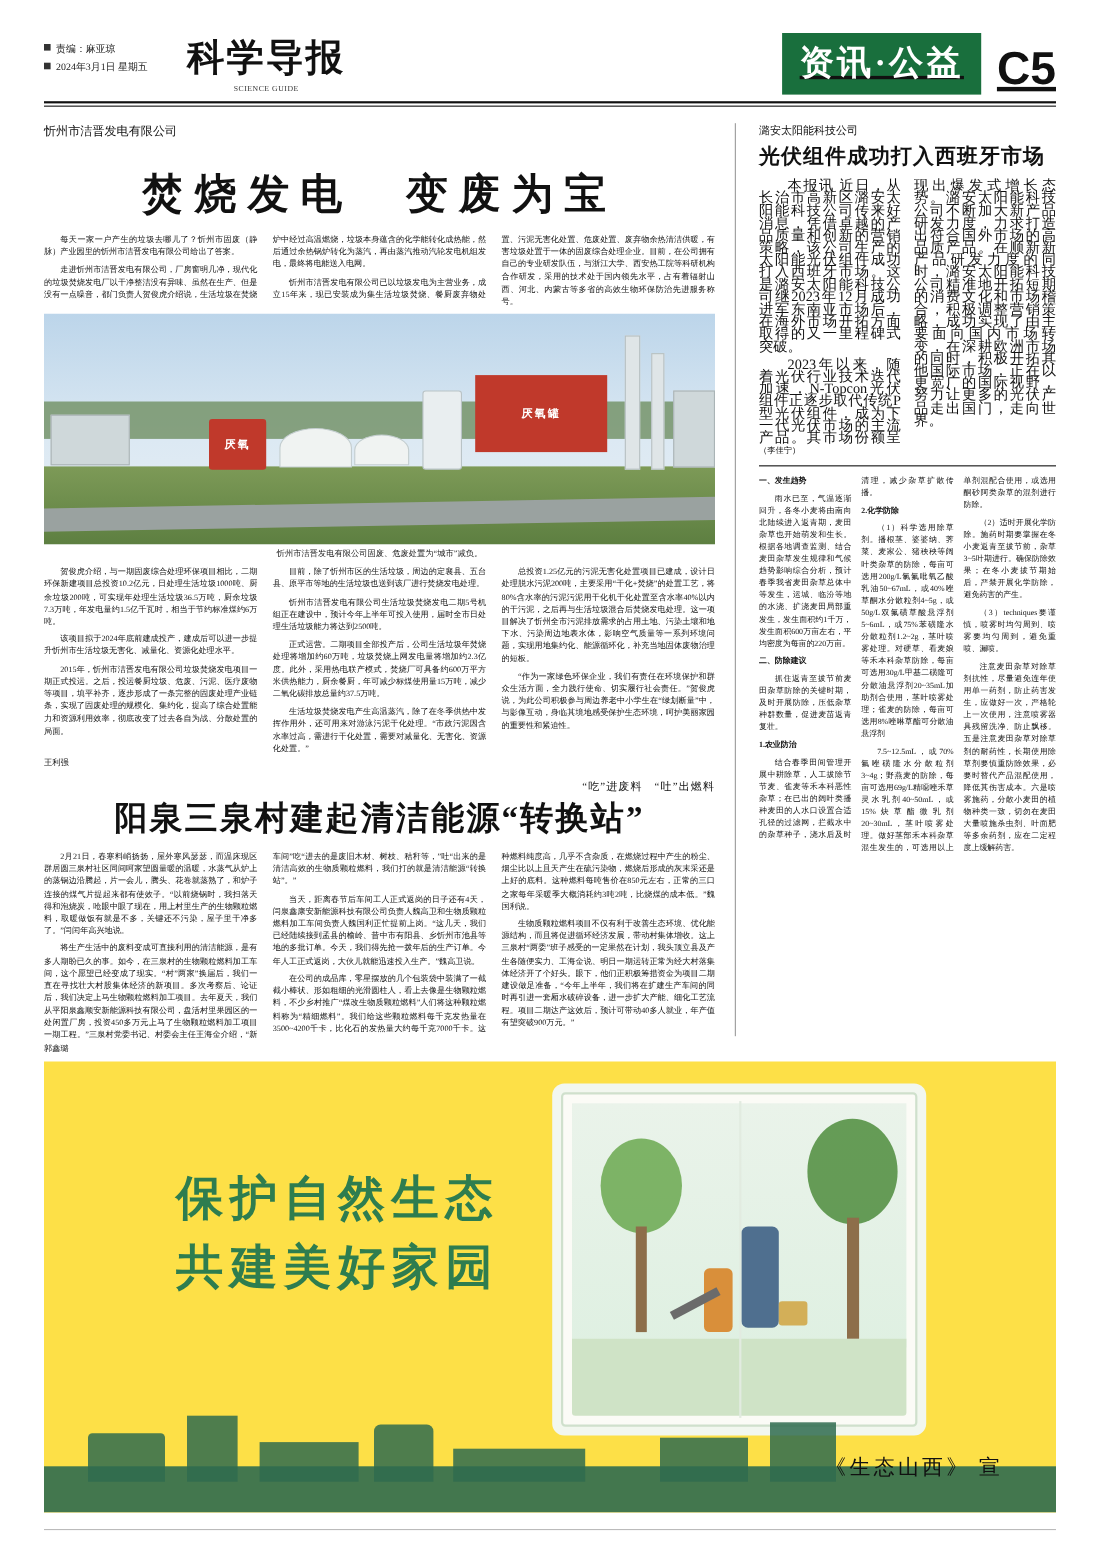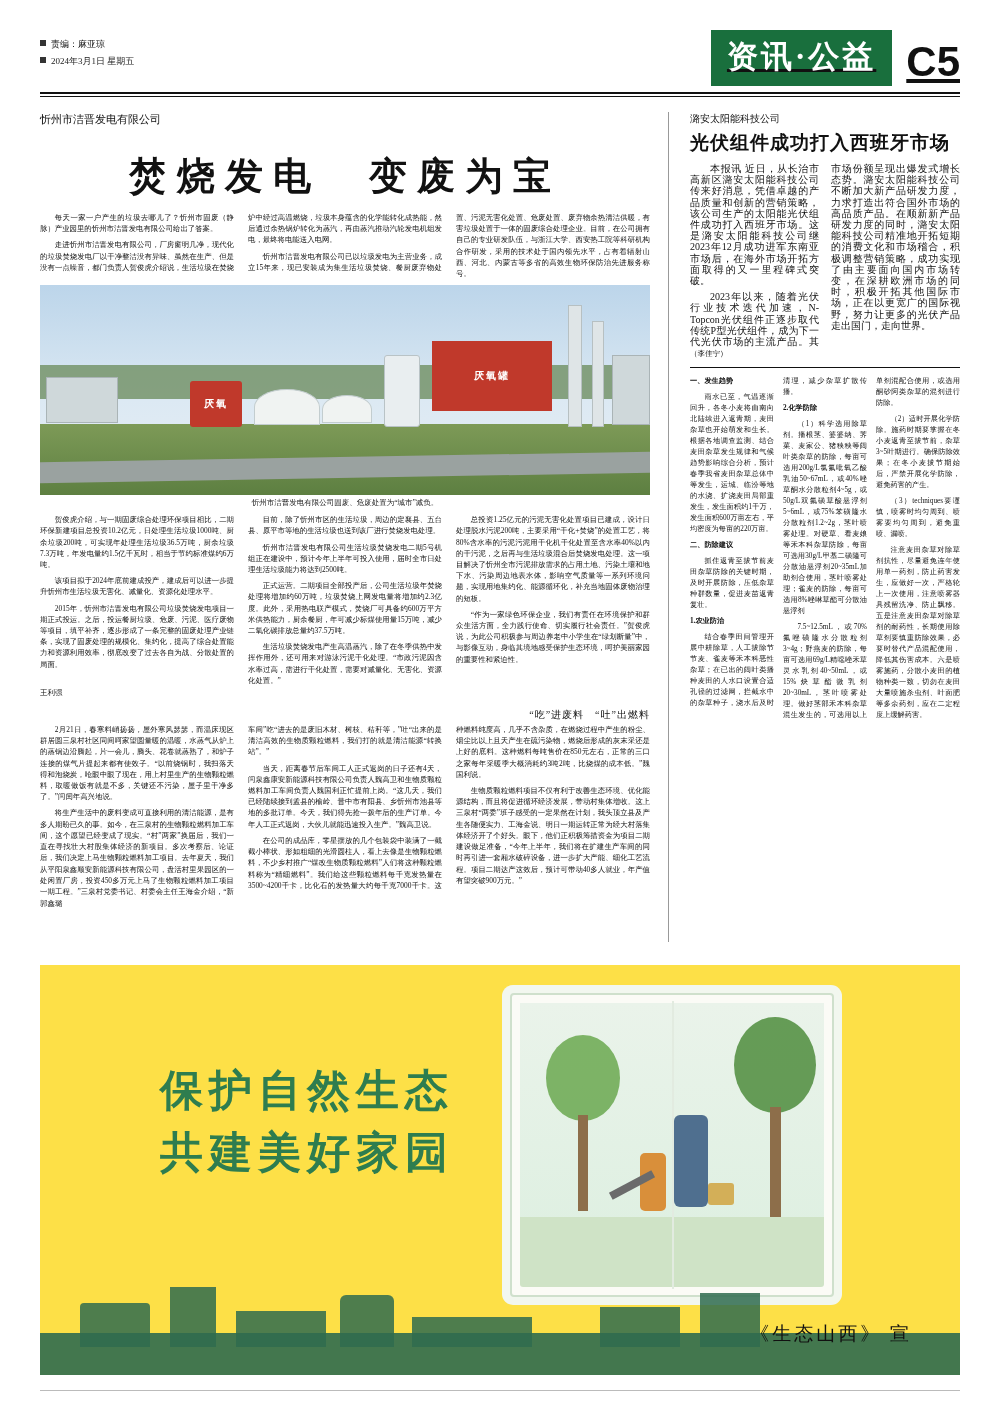--- a/index.html
+++ b/index.html
@@ -51,21 +51,21 @@
 
   
   .subkicker{text-align:right;font-size:10px;margin:10px 0 2px 0;letter-spacing:1px;}
   .headline-2{font-size:30px;font-weight:bold;text-align:center;letter-spacing:2px;margin:2px 0 8px 0;}
   .byline{text-align:left;font-size:7.5px;margin-top:2px;}
 
   
   .right{position:absolute;left:690px;top:112px;width:270px;}
   .r-kicker{font-size:10px;margin-bottom:4px;}
   .r-head{font-size:19px;font-weight:bold;letter-spacing:1px;line-height:25px;margin:0 0 8px 0;}
-  .r-body{font-size:10px;line-height:11.2px;text-align:justify;column-count:2;column-gap:12px;}
+  .r-body{font-size:13px;line-height:11.2px;text-align:justify;column-count:2;column-gap:12px;}
   .r-body p{margin:0 0 5px 0;text-indent:2em;}
   .hr-thin{border-top:1px solid #111;margin:8px 0 8px 0;}
   .r-head2{font-size:20px;font-weight:bold;line-height:27px;letter-spacing:1px;margin:4px 0 8px 0;}
   .r-body3{font-size:7.2px;line-height:11px;text-align:justify;column-count:3;column-gap:9px;}
   .r-body3 p{margin:0 0 5px 0;text-indent:2em;}
   .sec{font-weight:bold;}
 
   
   .ad{position:absolute;left:40px;top:965px;width:920px;height:410px;background:#fde047;overflow:hidden;}
   .ad-slogan{position:absolute;left:120px;top:95px;font-size:43px;font-weight:bold;color:#2e7d4f;letter-spacing:6px;line-height:62px;font-family:"Liberation Serif",serif;}
@@ -87,20 +87,24 @@
 </head>
 <body>
 
 <div class="page">
 
   <div class="masthead">
     <div class="mh-left">
       <div><span class="sq"></span><span>责编：麻亚琼</span></div>
       <div><span class="sq"></span><span>2024年3月1日  星期五</span></div>
     </div>
+    <div class="mh-logo">
+      <span>科学导报</span>
+      <span class="en">SCIENCE GUIDE</span>
+    </div>
     <div class="mh-right">
       <div class="mh-section">资讯·公益</div>
       <div class="mh-page">C5</div>
     </div>
     <div class="mh-rule"></div>
     <div class="mh-rule2"></div>
   </div>
 
   <div class="vrule" style="left:668px;"></div>
 
@@ -138,20 +142,21 @@
       <p>目前，除了忻州市区的生活垃圾，周边的定襄县、五台县、原平市等地的生活垃圾也送到该厂进行焚烧发电处理。</p>
       <p>忻州市洁晋发电有限公司生活垃圾焚烧发电二期5号机组正在建设中，预计今年上半年可投入使用，届时全市日处理生活垃圾能力将达到2500吨。</p>
       <p>正式运营。二期项目全部投产后，公司生活垃圾年焚烧处理将增加约60万吨，垃圾焚烧上网发电量将增加约2.3亿度。此外，采用热电联产模式，焚烧厂可具备约600万平方米供热能力，厨余餐厨，年可减少标煤使用量15万吨，减少二氧化碳排放总量约37.5万吨。</p>
       <p>生活垃圾焚烧发电产生高温蒸汽，除了在冬季供热中发挥作用外，还可用来对游泳污泥干化处理。“市政污泥因含水率过高，需进行干化处置，需要对减量化、无害化、资源化处置。”</p>
       <p>总投资1.25亿元的污泥无害化处置项目已建成，设计日处理脱水污泥200吨，主要采用“干化+焚烧”的处置工艺，将80%含水率的污泥污泥用干化机干化处置至含水率40%以内的干污泥，之后再与生活垃圾混合后焚烧发电处理。这一项目解决了忻州全市污泥排放需求的占用土地、污染土壤和地下水、污染周边地表水体，影响空气质量等一系列环境问题，实现用地集约化、能源循环化，补充当地固体废物治理的短板。</p>
       <p>“作为一家绿色环保企业，我们有责任在环境保护和群众生活方面，全力践行使命、切实履行社会责任。”贺俊虎说，为此公司积极参与周边养老中小学生在“绿划断量”中，与影像互动，身临其境地感受保护生态环境，呵护美丽家园的重要性和紧迫性。</p>
     </div>
     <div class="byline">王利强</div>
 
     <div class="subkicker">“吃”进废料　“吐”出燃料</div>
+    <div class="headline-2">阳泉三泉村建起清洁能源“转换站”</div>
     <div class="cols3">
       <p>2月21日，春寒料峭扬扬，屋外寒风瑟瑟，而温床现区群居圆三泉村社区同间呵家望圆量暖的温暖，水蒸气从炉上的蒸锅边沿腾起，片一会儿，腾头、花卷就蒸熟了，和炉子连接的煤气片提起来都有使效子。“以前烧锅时，我扫落天得和泡烧炭，呛眼中眼了现在，用上村里生产的生物颗粒燃料，取暖做饭有就是不多，关键还不污染，屋子里干净多了。”闫闰年高兴地说。</p>
       <p>将生产生活中的废料变成可直接利用的清洁能源，是有多人期盼已久的事。如今，在三泉村的生物颗粒燃料加工车间，这个愿望已经变成了现实。“村”两家”换届后，我们一直在寻找壮大村股集体经济的新项目。多次考察后、论证后，我们决定上马生物颗粒燃料加工项目。去年夏天，我们从平阳泉鑫顺安新能源科技有限公司，盘活村里果园区的一处闲置厂房，投资450多万元上马了生物颗粒燃料加工项目一期工程。”三泉村党委书记、村委会主任王海金介绍，“新车间”吃“进去的是废旧木材、树枝、秸秆等，”吐“出来的是清洁高效的生物质颗粒燃料，我们打的就是清洁能源“转换站”。”</p>
       <p>当天，距离春节后车间工人正式返岗的日子还有4天，闫泉鑫康安新能源科技有限公司负责人魏高卫和生物质颗粒燃料加工车间负责人魏国利正忙提前上岗。“这几天，我们已经陆续接到孟县的榆岭、昔中市有阳县、乡忻州市池县等地的多批订单。今天，我们得先抢一拨年后的生产订单。今年人工正式返岗，大伙儿就能迅速投入生产。”魏高卫说。</p>
       <p>在公司的成品库，零星摆放的几个包装袋中装满了一截截小棒状、形如粗细的光滑圆柱人，看上去像是生物颗粒燃料，不少乡村推广“煤改生物质颗粒燃料”人们将这种颗粒燃料称为“精细燃料”。我们给这些颗粒燃料每千克发热量在3500~4200千卡，比化石的发热量大约每千克7000千卡。这种燃料纯度高，几乎不含杂质，在燃烧过程中产生的粉尘、烟尘比以上且天产生在硫污染物，燃烧后形成的灰末采还是上好的底料。这种燃料每吨售价在850元左右，正常的三口之家每年采暖季大概消耗约3吨2吨，比烧煤的成本低。”魏国利说。</p>
       <p>生物质颗粒燃料项目不仅有利于改善生态环境、优化能源结构，而且将促进循环经济发展，带动村集体增收。这上三泉村“两委”班子感受的一定果然在计划，我头顶立县及产生各随便实力、工海金说、明日一期运转正常为经大村落集体经济开了个好头。眼下，他们正积极筹措资金为项目二期建设做足准备，“今年上半年，我们将在扩建生产车间的同时再引进一套厢水破碎设备，进一步扩大产能、细化工艺流程。项目二期达产这效后，预计可带动40多人就业，年产值有望突破900万元。”</p>
     </div>
     <div class="byline">郭鑫璐</div>
   </div>
 

